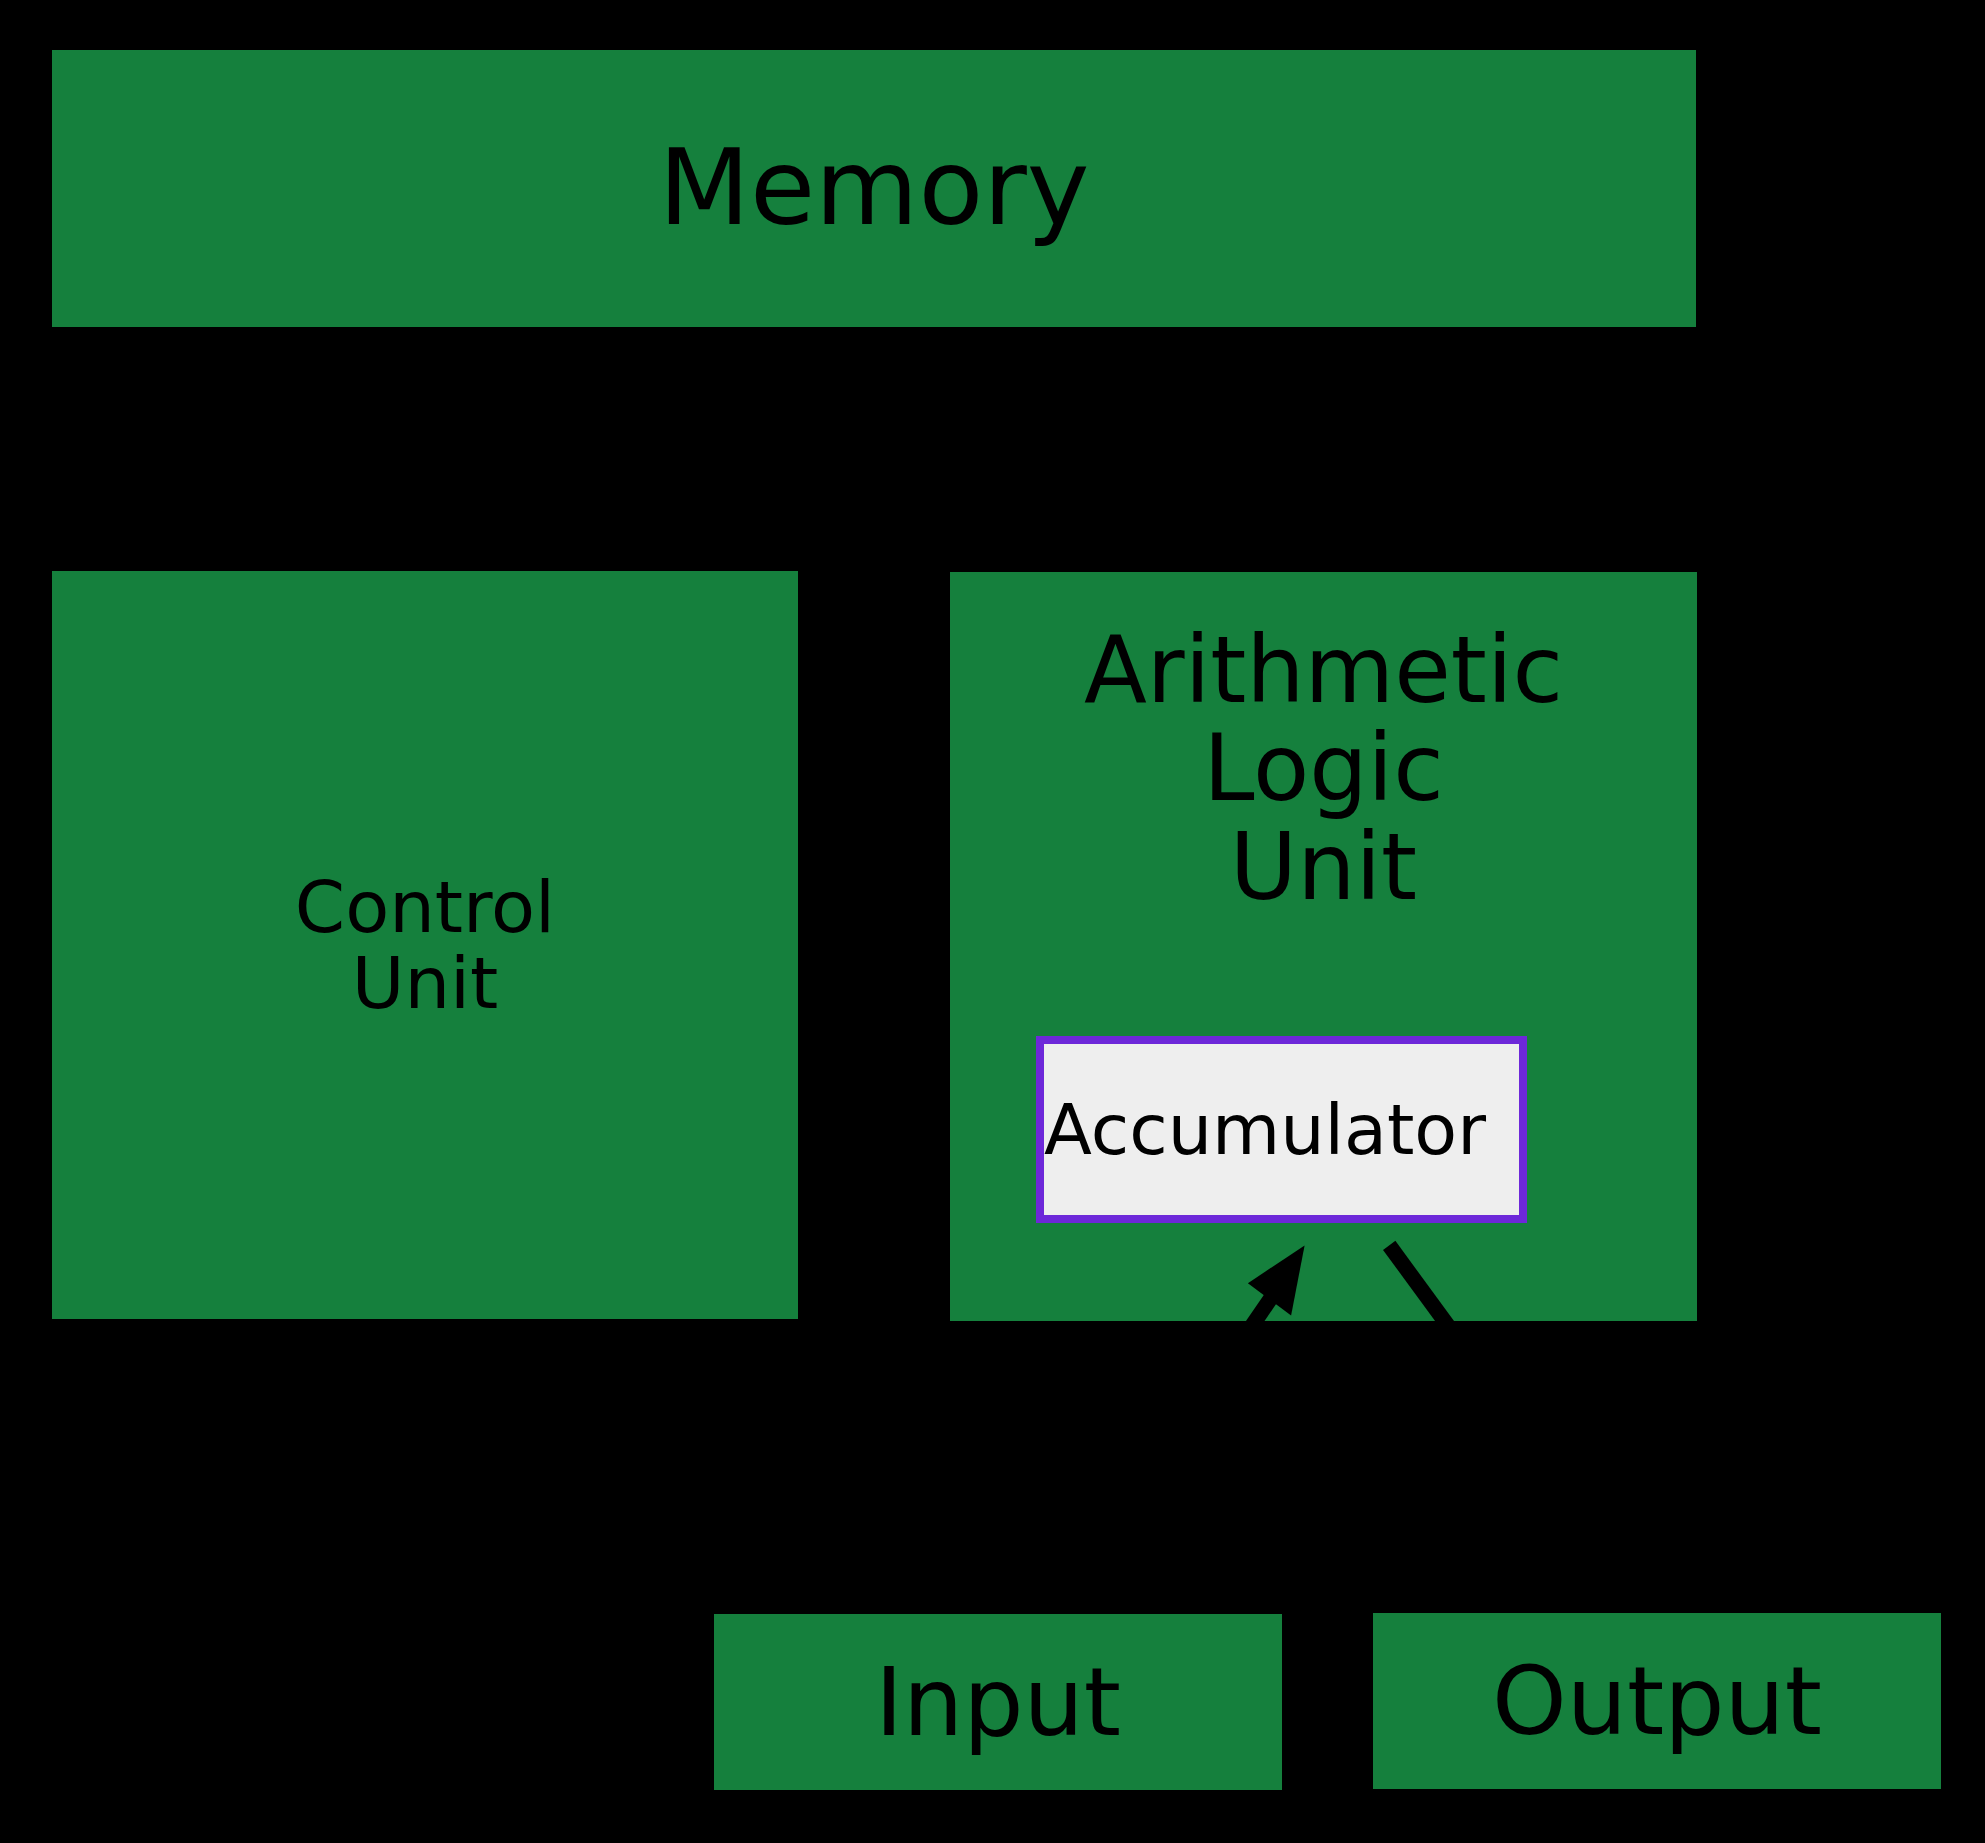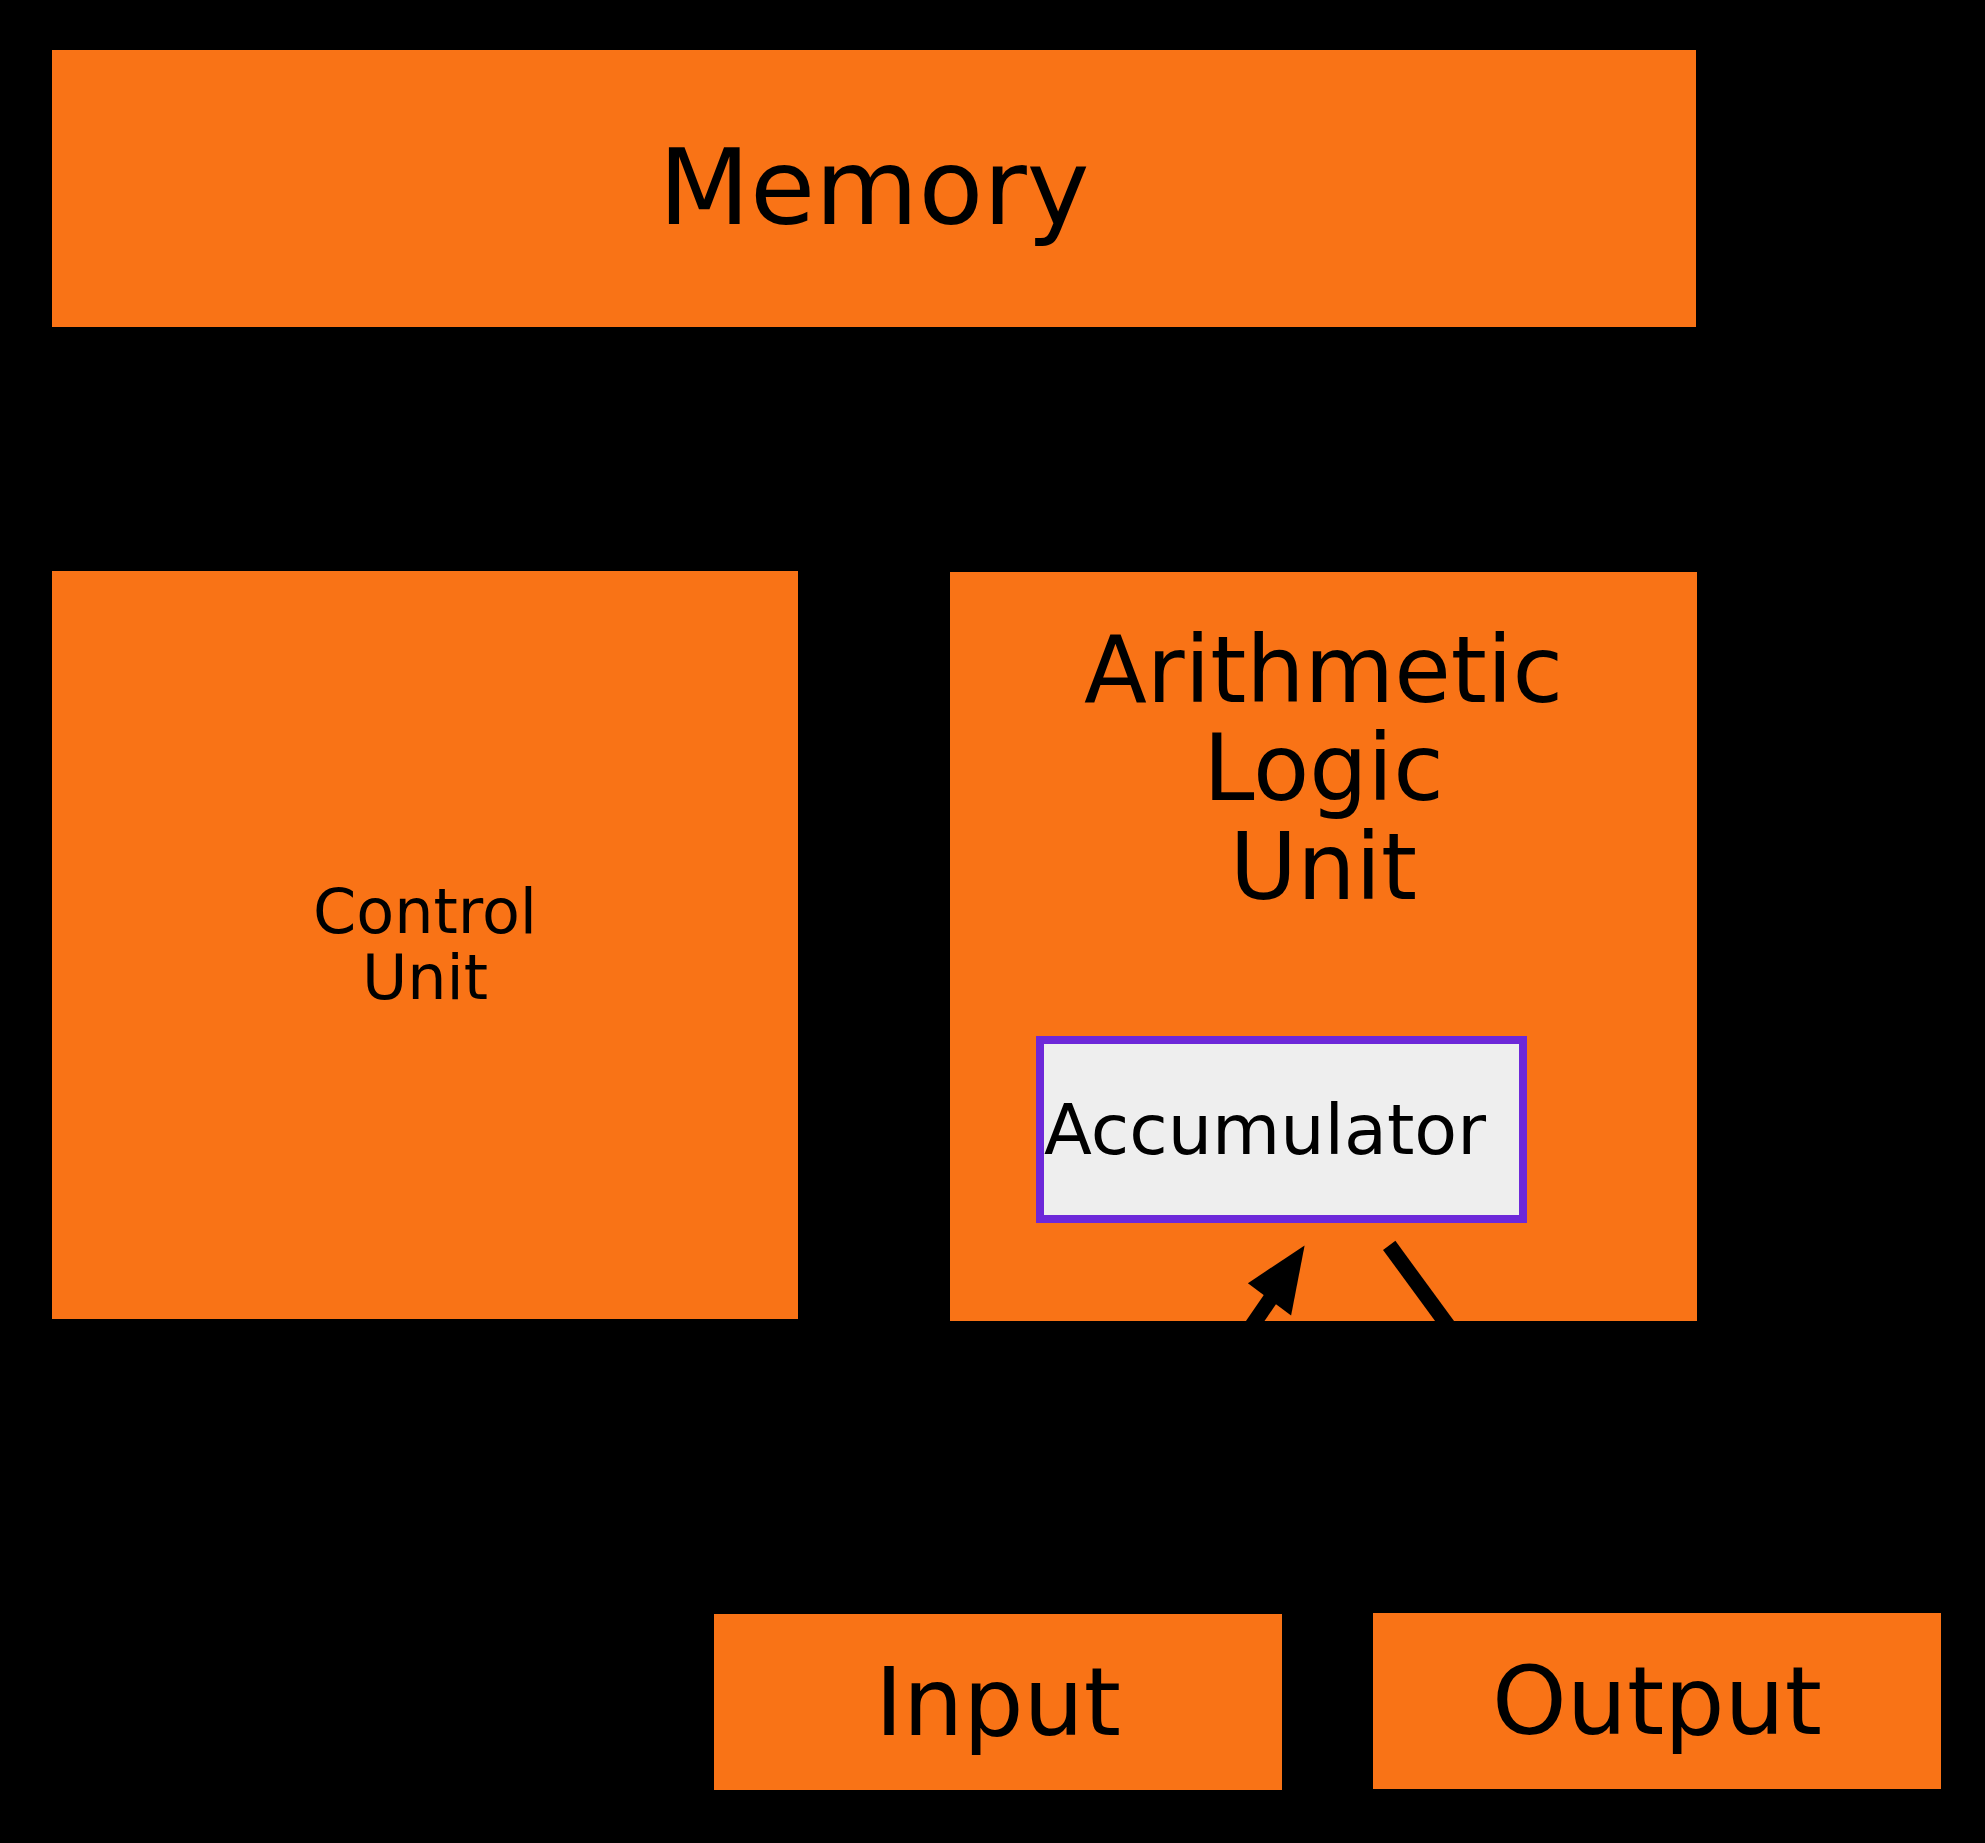--- a/index.html
+++ b/index.html
@@ -14,21 +14,21 @@
     font-family: "DejaVu Sans", sans-serif;
   }
   #canvas {
     position: relative;
     width: 1986px;
     height: 1843px;
     background: #000000;
   }
   .block {
     position: absolute;
-    background: #f97316;
+    background: #15803d;
     color: #000000;
     display: flex;
     align-items: center;
     justify-content: center;
     text-align: center;
     line-height: 1.06;
     box-sizing: border-box;
     font-weight: 400;
     letter-spacing: 0px;
   }
@@ -41,21 +41,21 @@
     height: 277px;
     font-size: 106px;
   }
 
   
   #control-unit-block {
     left: 52px;
     top: 571px;
     width: 746px;
     height: 748px;
-    font-size: 62px;
+    font-size: 72px;
   }
 
   
   #alu-block {
     left: 950px;
     top: 572px;
     width: 747px;
     height: 749px;
     font-size: 92px;
     align-items: flex-start;

